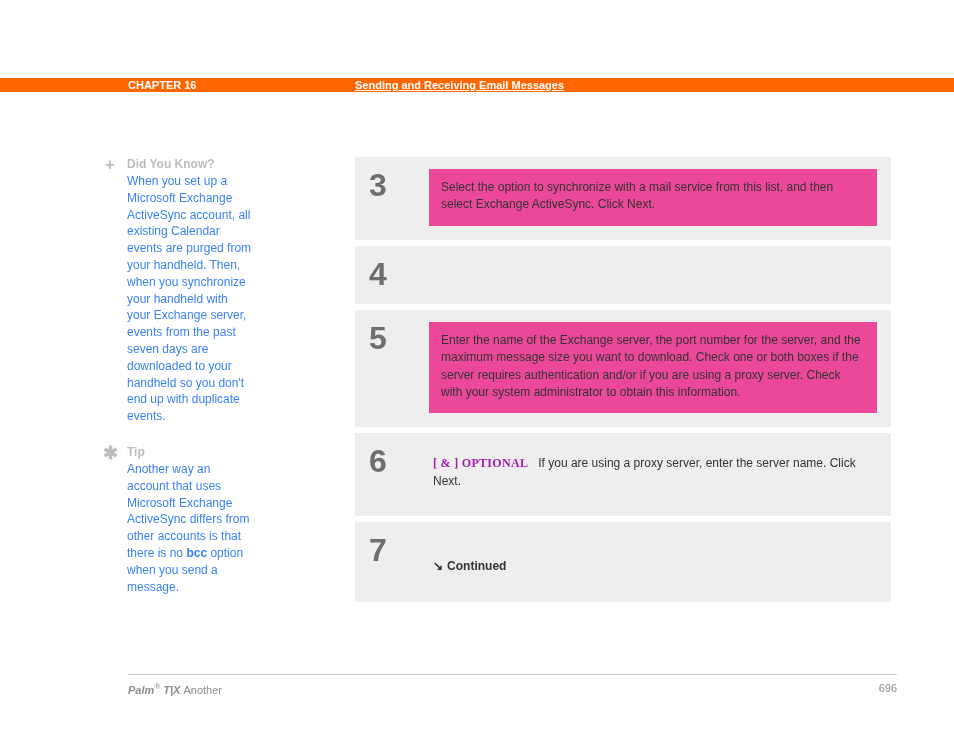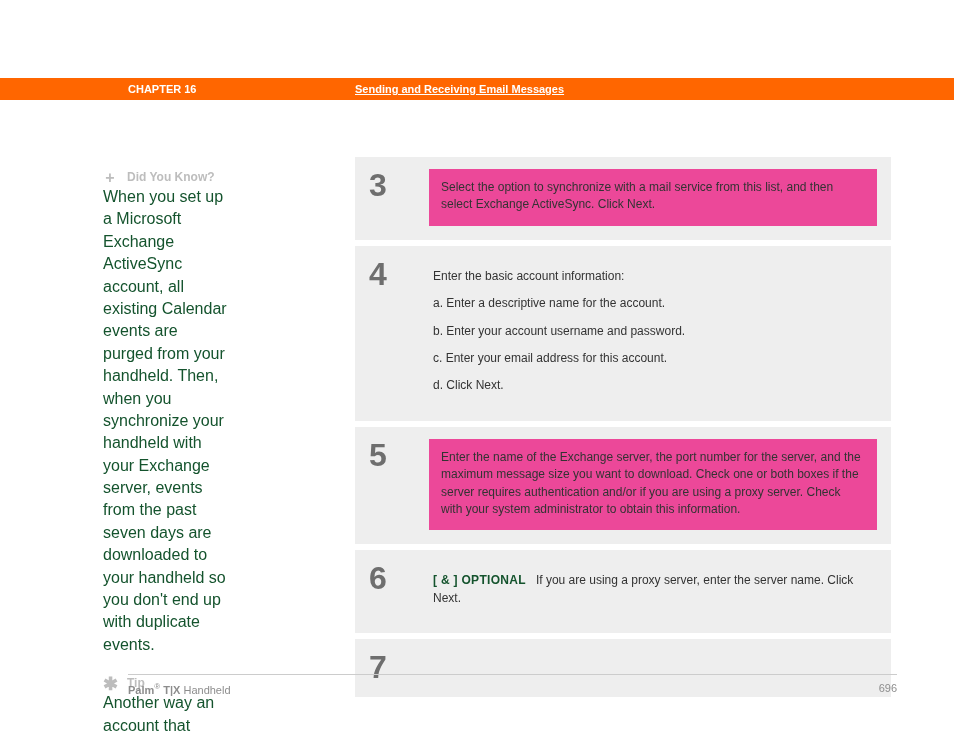--- a/index.html
+++ b/index.html
@@ -18,21 +18,21 @@
     width: 954px;
     height: 738px;
   }
 
   
   .header-bar {
     position: absolute;
     top: 78px;
     left: 0;
     right: 0;
-    height: 22px;
+    height: 14px;
     background: #ff6600;
     display: flex;
     align-items: center;
     color: #fff;
     font-size: 11px;
     font-weight: bold;
   }
   .header-chapter {
     position: absolute;
     left: 128px;
@@ -67,27 +67,27 @@
     text-align: center;
     line-height: 1;
   }
 
   .sidebar-heading {
     margin-left: 24px;
     font-size: 12px;
     font-weight: bold;
     color: #bdbdbd;
     margin-bottom: 2px;
-    margin-top: 13px;
   }
 
   .sidebar-body {
-    font-size: 16px;
+    margin-left: 24px;
+    font-size: 12px;
     line-height: 1.4;
-    color: #14532d;
+    color: #3b82f6;
     max-width: 125px;
   }
 
   .sidebar-body .bcc {
     font-weight: bold;
   }
 
   
   .steps {
     position: absolute;
@@ -140,23 +140,24 @@
     list-style: none;
   }
   .sublist li {
     margin-bottom: 10px;
     padding-left: 18px;
     text-indent: -18px;
   }
   .sublist li:last-child { margin-bottom: 0; }
 
   .optional-tag {
-    color: #14532d;
+    color: #a21caf;
     font-weight: bold;
     letter-spacing: 0.3px;
+    font-family: Liberation Serif, serif;
   }
 
   .continued {
     margin-top: 14px;
     font-size: 12px;
     font-weight: bold;
     color: #333;
   }
   .continued .arrow {
     display: inline-block;
@@ -176,21 +177,21 @@
   .footer {
     position: absolute;
     top: 682px;
     left: 128px;
     right: 57px;
     font-size: 11px;
     color: #8d8d8d;
     display: flex;
     justify-content: space-between;
   }
-  .footer .brand b { color: #8d8d8d; font-weight: bold; }
+  .footer .brand b { color: #8d8d8d; font-weight: bold; font-style: italic; }
   .sup { font-size: 8px; vertical-align: super; }
 
 </style>
 </head>
 <body>
 
 <div class="page">
 
   <div class="header-bar">
     <span class="header-chapter">CHAPTER 16</span>
@@ -219,54 +220,48 @@
 
     <div class="step">
       <div class="step-num">3</div>
       <div class="step-body">
         <p>Select the option to synchronize with a mail service from this list, and then select Exchange ActiveSync. Click Next.</p>
       </div>
     </div>
 
     <div class="step">
       <div class="step-num">4</div>
-      <div class="step-body nobox">
-        <p>Enter the basic account information:</p>
-        <ul class="sublist">
-          <li>a.  Enter a descriptive name for the account.</li>
-          <li>b.  Enter your account username and password.</li>
-          <li>c.  Enter your email address for this account.</li>
-          <li>d.  Click Next.</li>
-        </ul>
-      </div>
     </div>
 
     <div class="step">
       <div class="step-num">5</div>
       <div class="step-body">
         <p>Enter the name of the Exchange server, the port number for the server, and the maximum message size you want to download. Check one or both boxes if the server requires authentication and/or if you are using a proxy server. Check with your system administrator to obtain this information.</p>
       </div>
     </div>
 
     <div class="step">
       <div class="step-num">6</div>
       <div class="step-body nobox">
         <p><span class="optional-tag">[ &amp; ]  OPTIONAL</span>&nbsp;&nbsp;&nbsp;<span>If you are using a proxy server, enter the server name. Click Next.</span></p>
       </div>
     </div>
 
     <div class="step">
       <div class="step-num">7</div>
       <div class="step-body nobox">
+        <div class="continued">
+          <span class="arrow">↘</span><span>Continued</span>
+        </div>
       </div>
     </div>
 
   </div>
 
   <div class="footer-rule"></div>
   <div class="footer">
     <span class="brand">
-      <b>Palm</b><span class="sup">®</span><b> T|X </b><span>Handheld</span>
+      <b>Palm</b><span class="sup">®</span><b> T|X </b><span>Another</span>
     </span>
     <span>696</span>
   </div>
 
 </div>
 
 </body></html>

